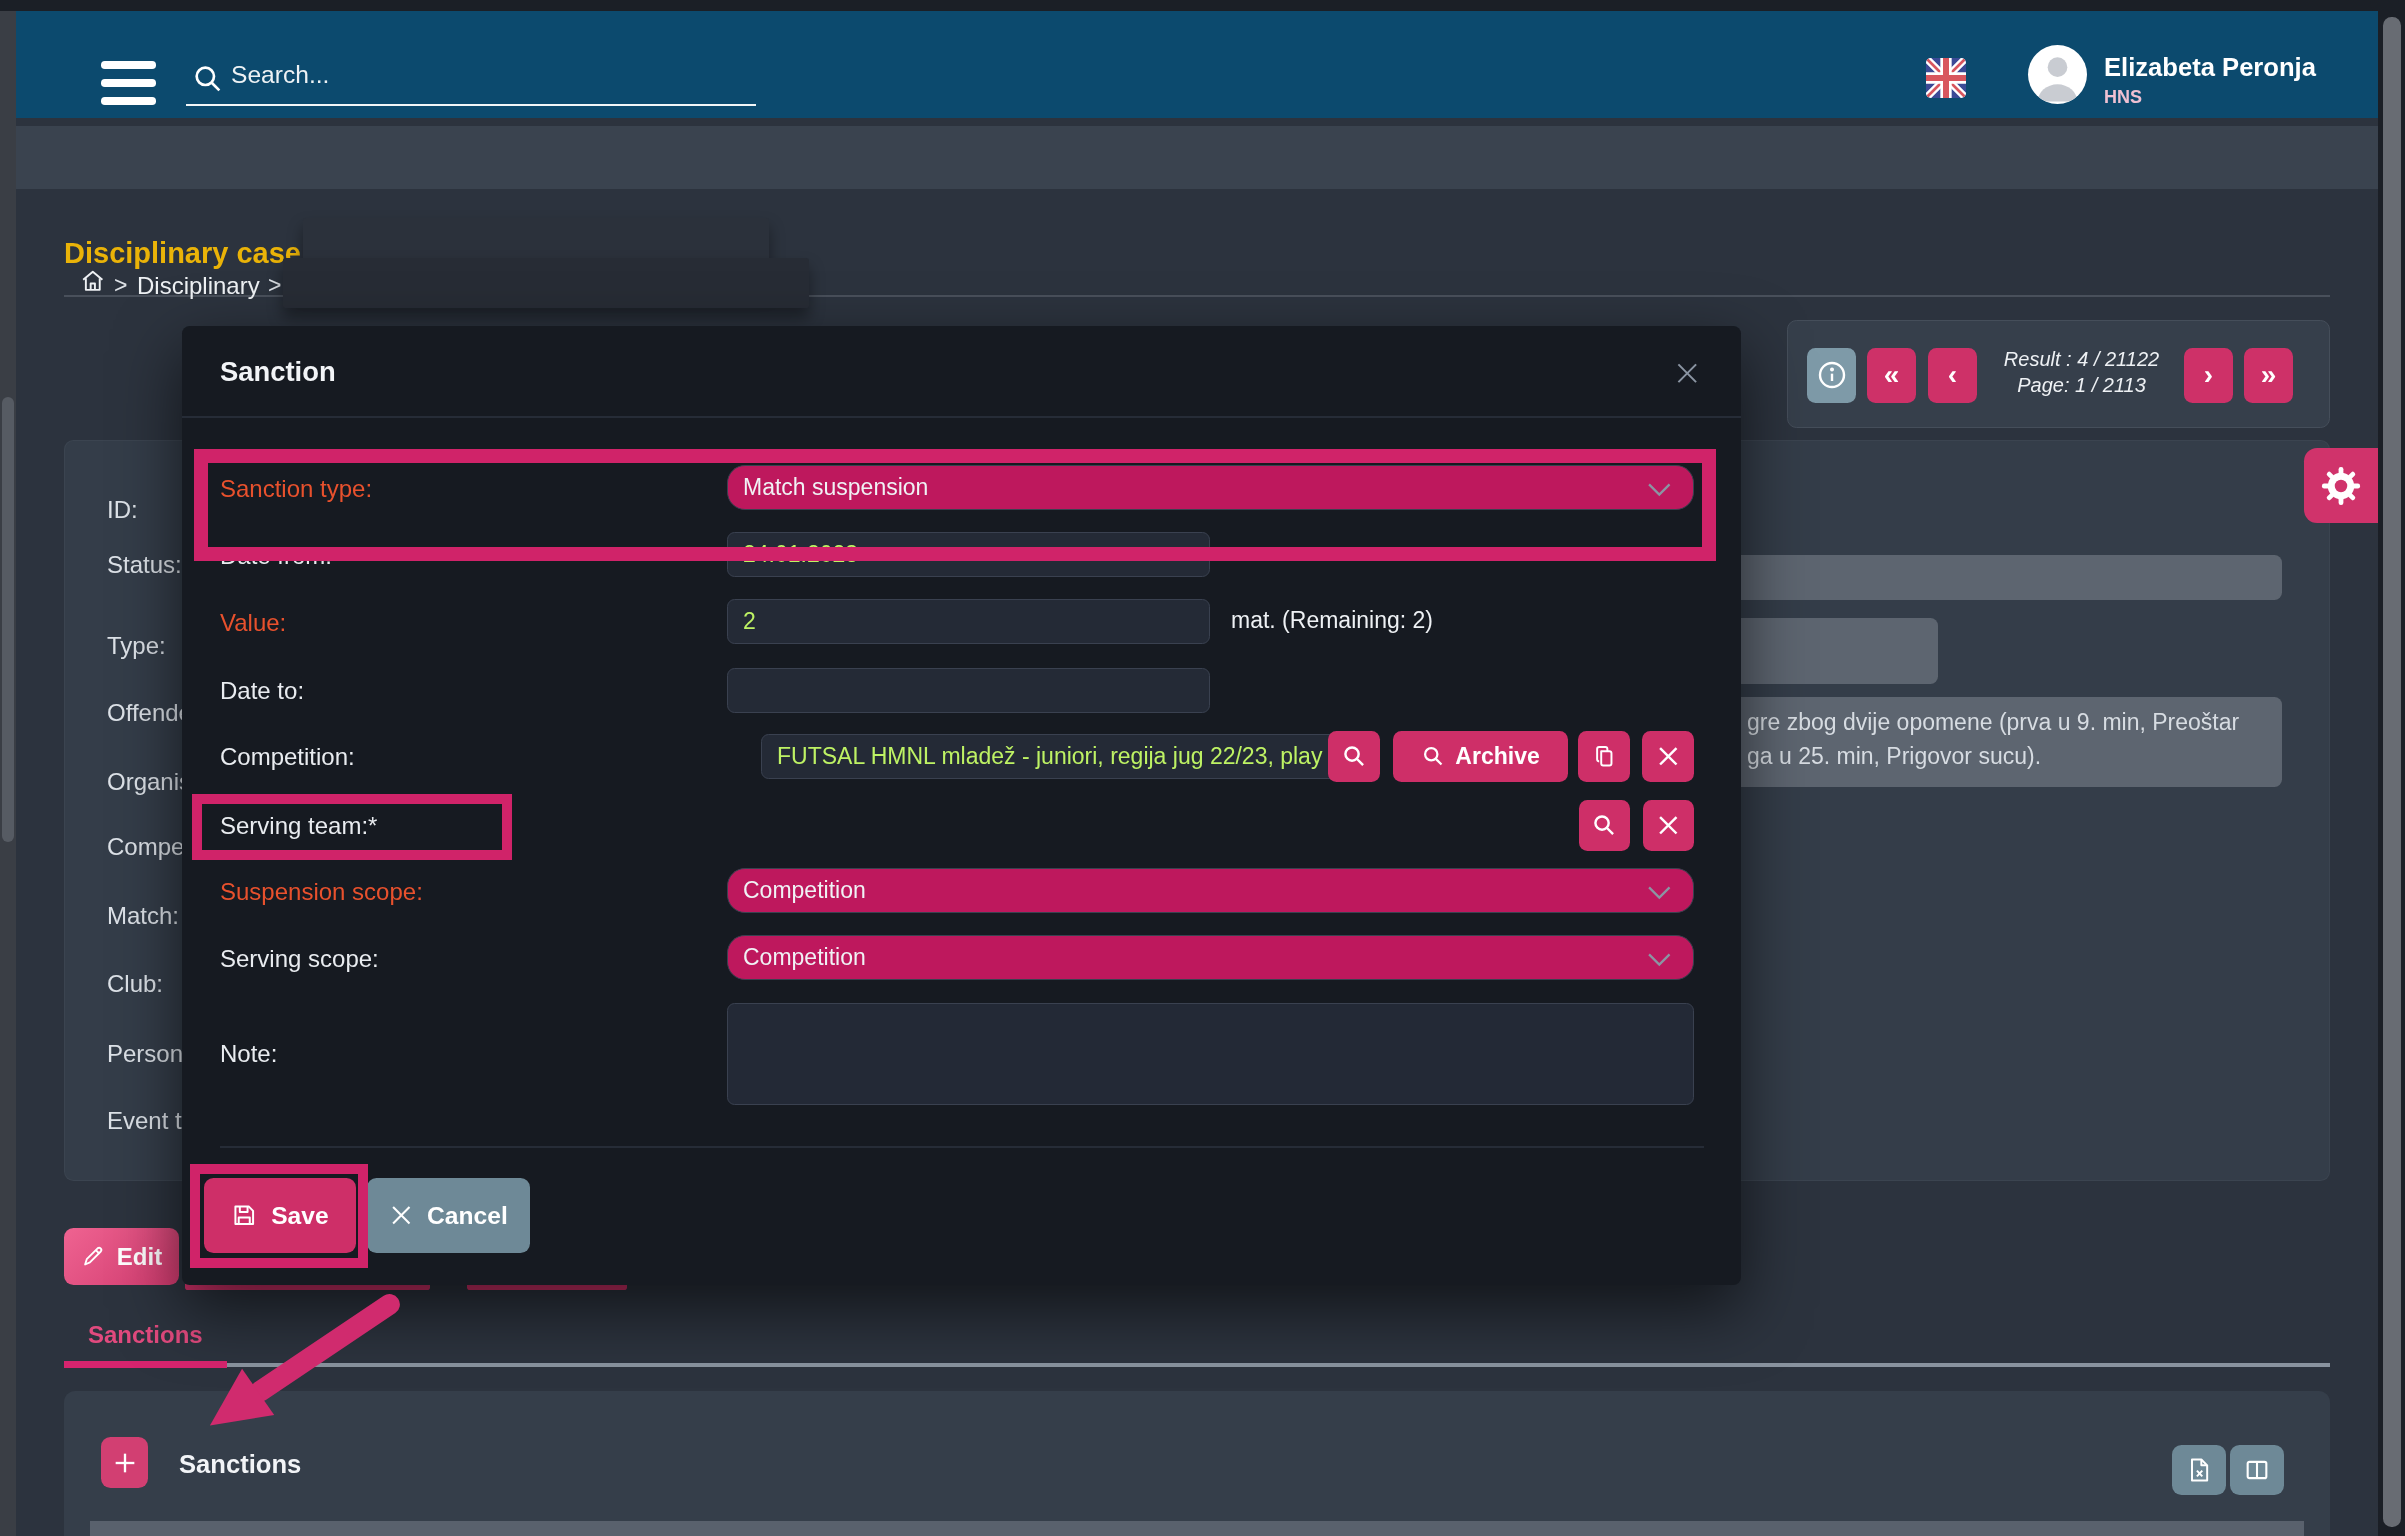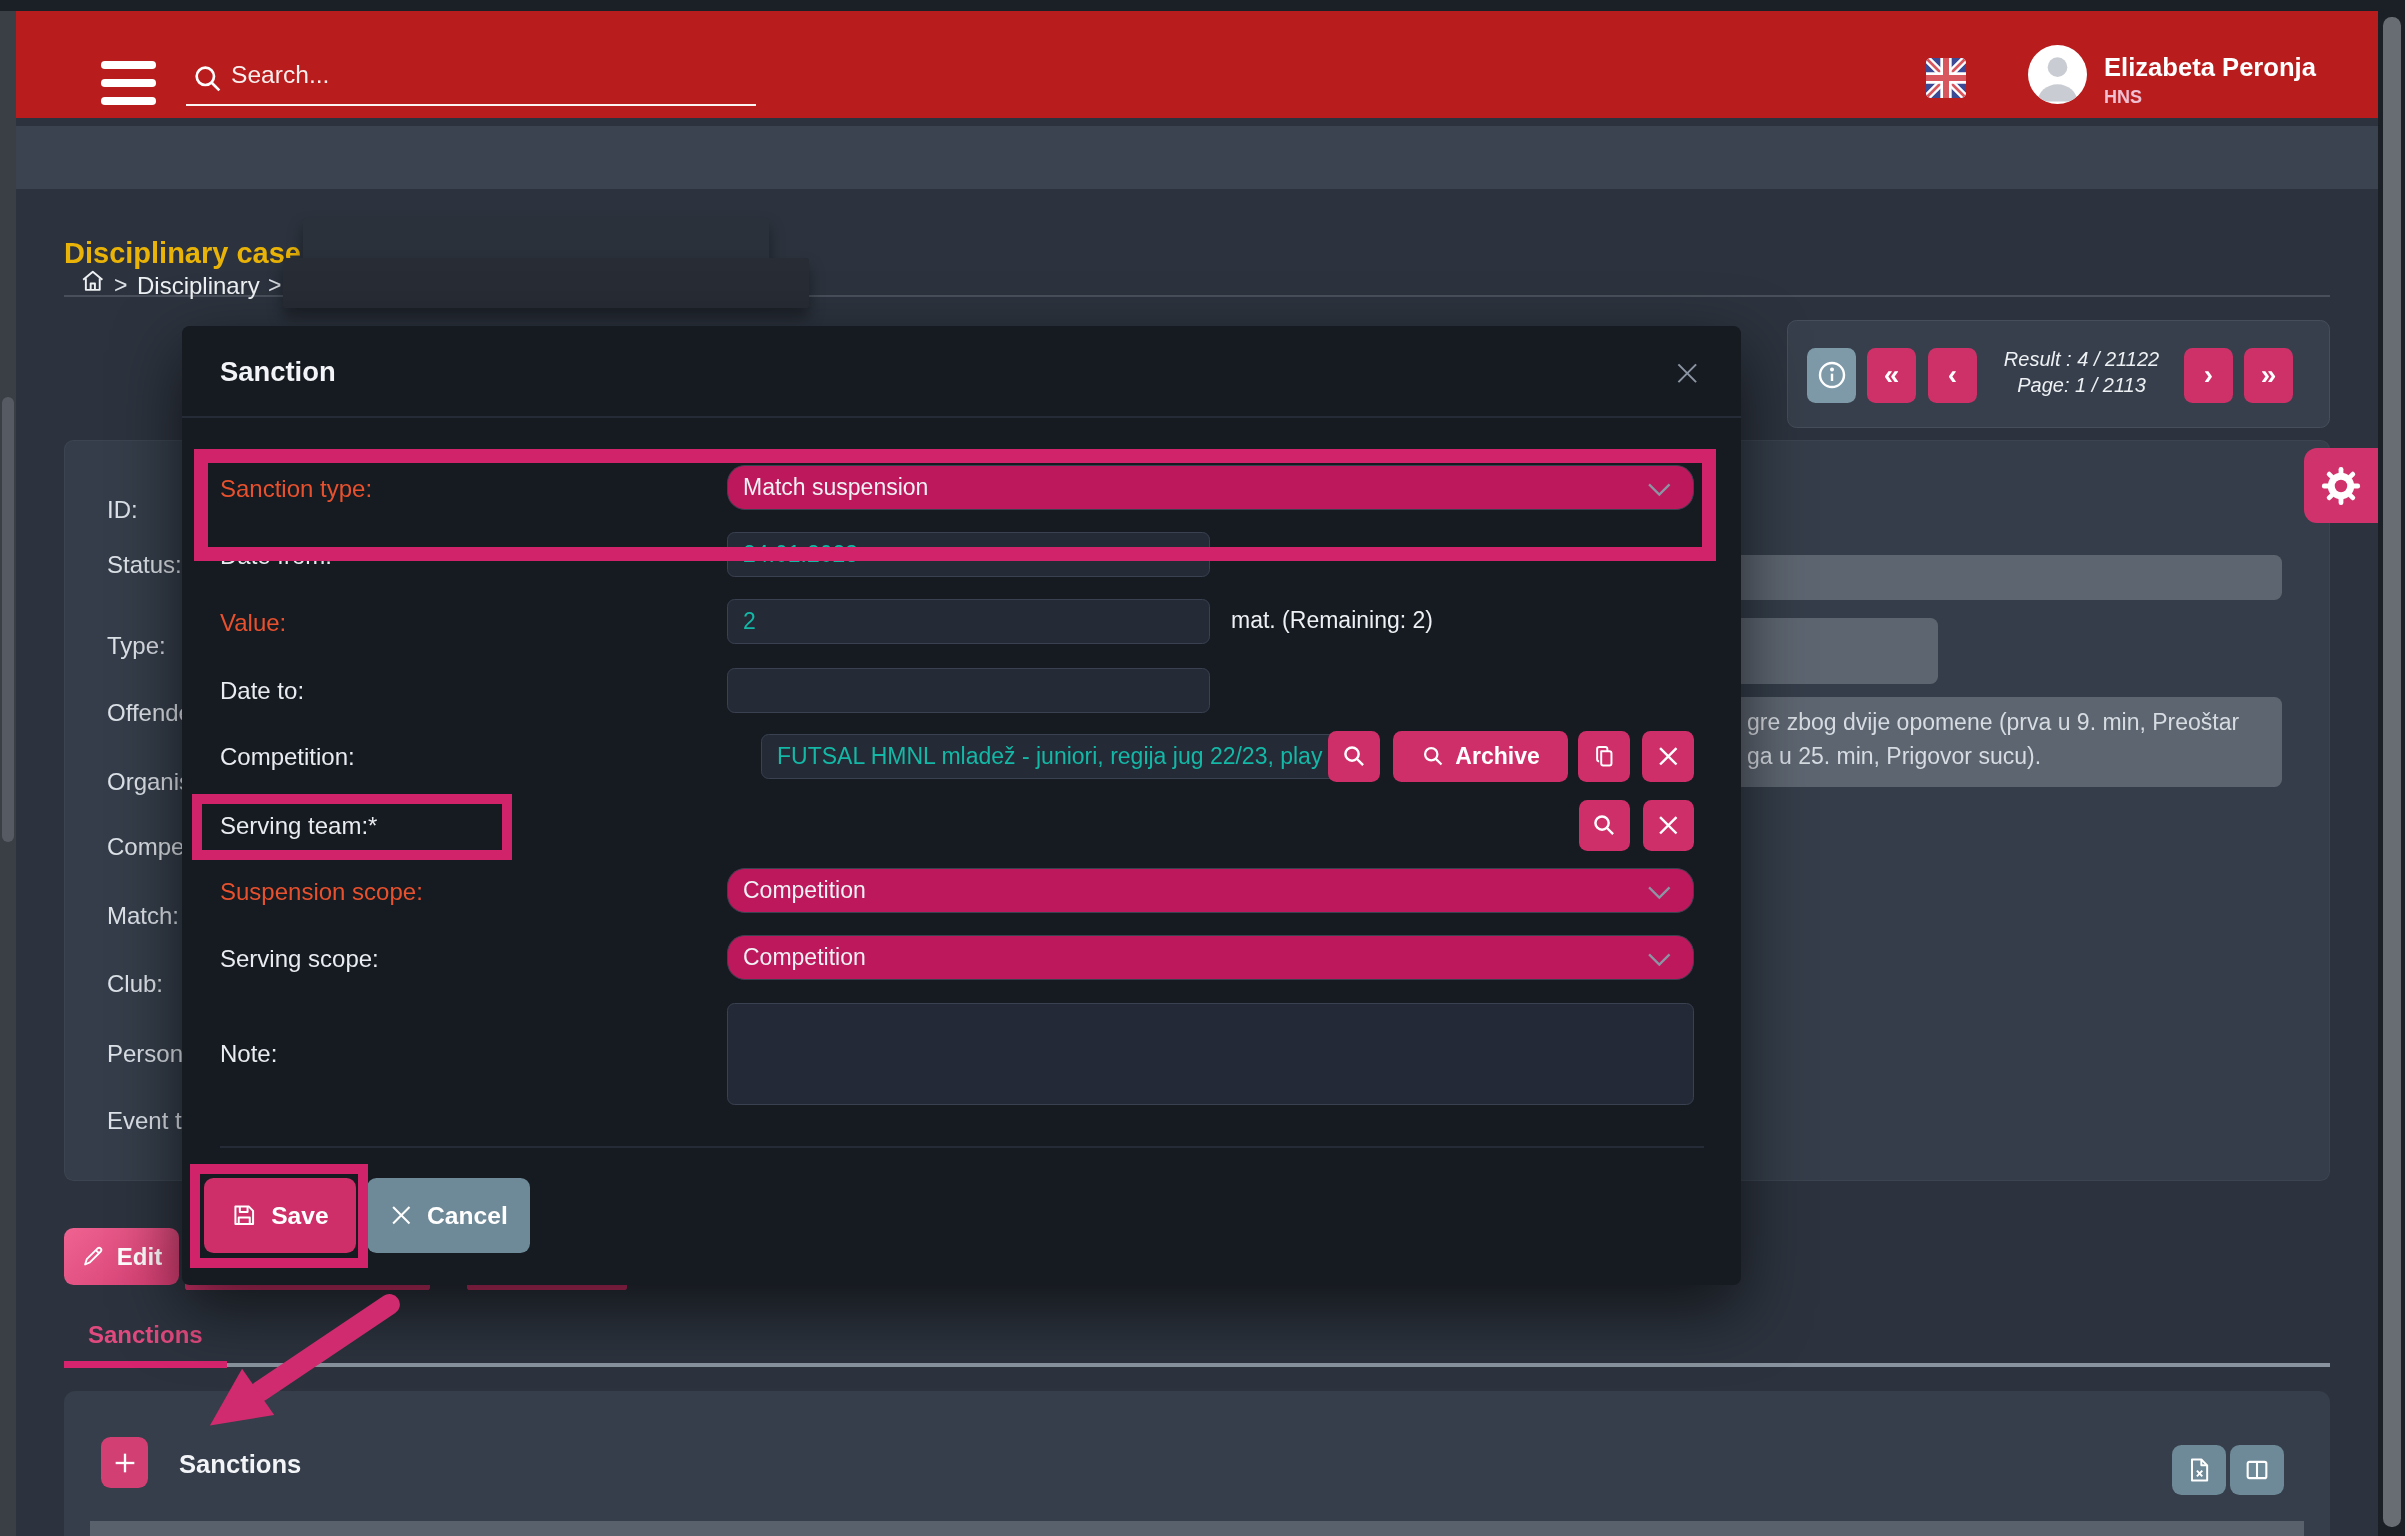--- a/index.html
+++ b/index.html
@@ -9,21 +9,21 @@
   .abs { position:absolute; }
 
   
   .top-strip { left:0; top:0; width:2406px; height:11.4px; background:#1b1f26; z-index:40; }
   .left-rail { left:0; top:11.4px; width:16px; height:1526px; background:#3a3e45; z-index:40; }
   .left-thumb { left:1.9px; top:397px; width:12.3px; height:445px; background:#565b63; border-radius:6.6px; z-index:41; }
   .right-sb { left:2378px; top:11.4px; width:27.4px; height:1526px; background:#1b1f26; z-index:40; }
   .right-thumb { left:2383px; top:17px; width:18px; height:1510px; background:#686c73; border-radius:8.5px; z-index:41; }
 
   
-  .header { left:16px; top:11.4px; width:2362px; height:107px; background:#b91c1c; z-index:5; }
+  .header { left:16px; top:11.4px; width:2362px; height:107px; background:#0c4a6e; z-index:5; }
   .burger { left:85px; top:50px; width:55px; height:44px; cursor:pointer; }
   .burger div { height:7.6px; background:#fff; border-radius:3.8px; margin-bottom:10.4px; }
   .search-wrap { left:170px; top:42px; width:570px; height:53px; border-bottom:2.8px solid rgba(255,255,255,.95); }
   .search-wrap svg { position:absolute; left:5.7px; top:9.5px; }
   .search-input { position:absolute; left:45px; top:7.6px; width:511px; background:transparent; border:none; outline:none;
                   color:#fff; font-size:24.6px; font-family:inherit; }
   .search-input::placeholder { color:rgba(255,255,255,.93); }
   .flag { left:1910px; top:47px; width:40px; height:40px; border-radius:4.7px; overflow:hidden; cursor:pointer; }
   .avatar { left:2012px; top:34px; width:59px; height:59px; border-radius:50%; background:#fff; overflow:hidden; }
   .user-name { left:2088px; top:42px; font-size:25.6px; font-weight:bold; color:#fff; white-space:nowrap; }
@@ -79,21 +79,21 @@
   
   .modal { left:182px; top:326px; width:1559px; height:959px; background:#161a21; border-radius:7.6px;
            box-shadow:0 24px 66px rgba(0,0,0,.6); z-index:20; }
   .modal-title { position:absolute; left:38px; top:30px; font-size:27.4px; font-weight:bold; color:#f2f4f7; }
   .modal-close { position:absolute; left:1491px; top:34px; width:28px; height:28px; background:none; border:none; cursor:pointer; }
   .mdivider { position:absolute; left:0px; top:90px; width:1559px; height:1.9px; background:#262c37; }
   .mdivider2 { position:absolute; left:38px; top:820px; width:1484px; height:1.9px; background:#262c37; }
   .mlabel { position:absolute; left:38px; font-size:24px; color:#e9ecf0; white-space:nowrap; }
   .mlabel.req { color:#e8512d; }
   .minput { position:absolute; left:545px; height:45px; background:#242a36; border:1.4px solid #3a4150; border-radius:7.6px;
-            color:#14b8a6; font-size:23px; padding:0 15px; font-family:inherit; outline:none; }
+            color:#bef264; font-size:23px; padding:0 15px; font-family:inherit; outline:none; }
   .mselect { position:absolute; left:545px; width:967px; height:45px; background:#be185d; border:1.4px solid #3a4150; border-radius:18px;
              color:#f0f2f5; font-size:23px; display:flex; align-items:center; padding:0 15px; cursor:pointer; }
   .mselect svg { position:absolute; right:21px; top:16px; }
   .suffix { position:absolute; left:1049px; top:281px; font-size:23px; color:#eef1f4; white-space:nowrap; }
   .mtext { position:absolute; left:545px; top:677px; width:967px; height:102px; background:#232936; border:1.4px solid #3a4150;
            border-radius:7.6px; resize:none; color:#f0f2f5; font-size:23px; padding:9.5px 15px; font-family:inherit; outline:none; }
   .ibtn { position:absolute; height:51px; background:#ce2f68; border:none; border-radius:8.5px; cursor:pointer;
           display:flex; align-items:center; justify-content:center; gap:9.5px; color:#fff; font-size:23px; font-weight:bold; font-family:inherit; }
   .savebtn { position:absolute; left:22px; top:852px; width:152px; height:75px; background:#ce2f68; border:none; border-radius:9.5px;
              color:#fff; font-size:24.6px; font-weight:bold; display:flex; align-items:center; justify-content:center; gap:13.2px; cursor:pointer; font-family:inherit; }

